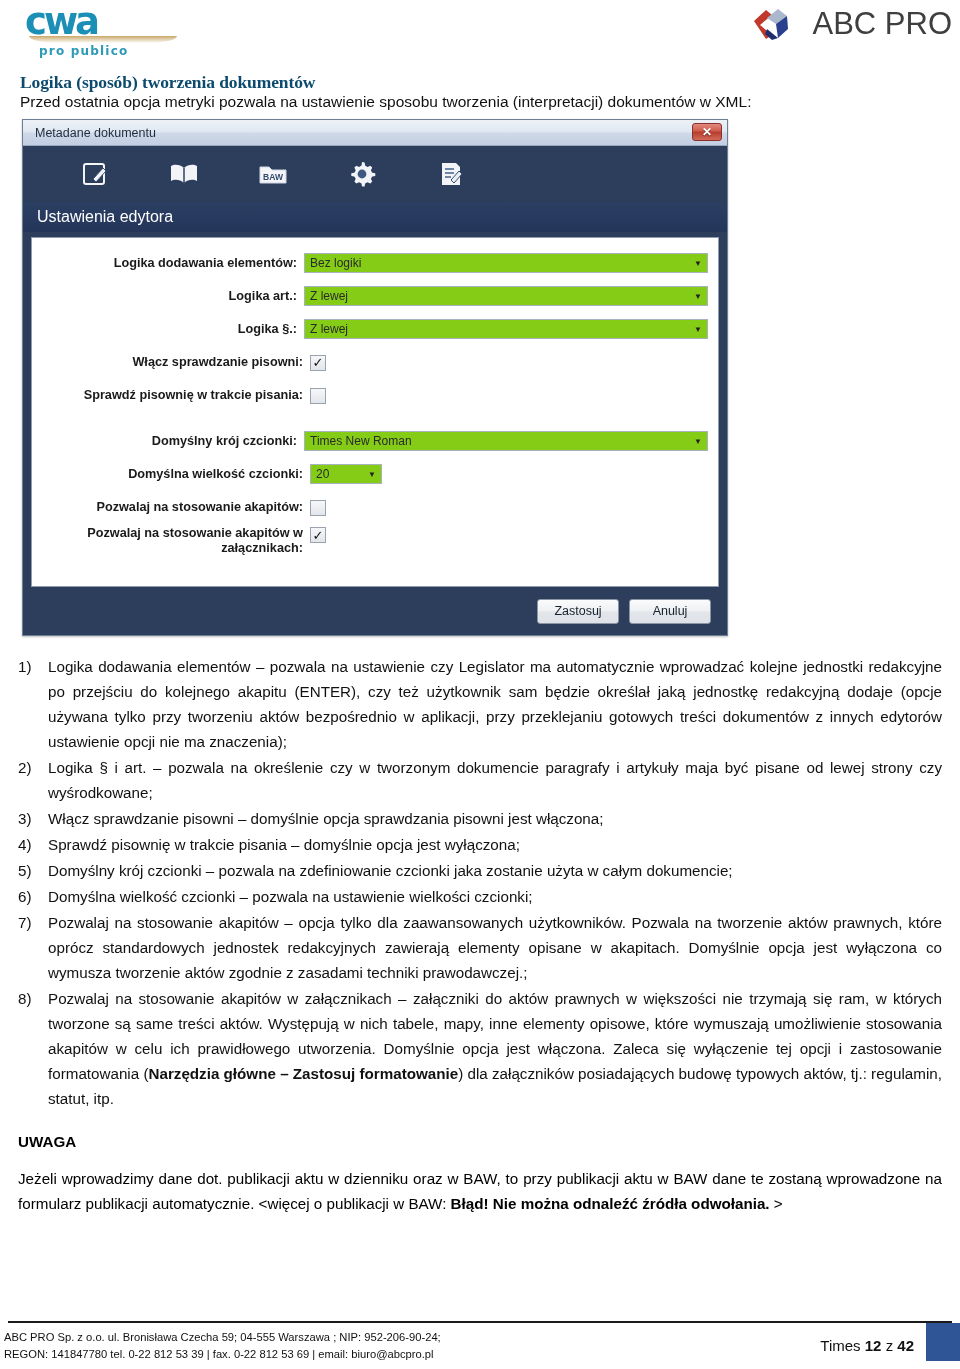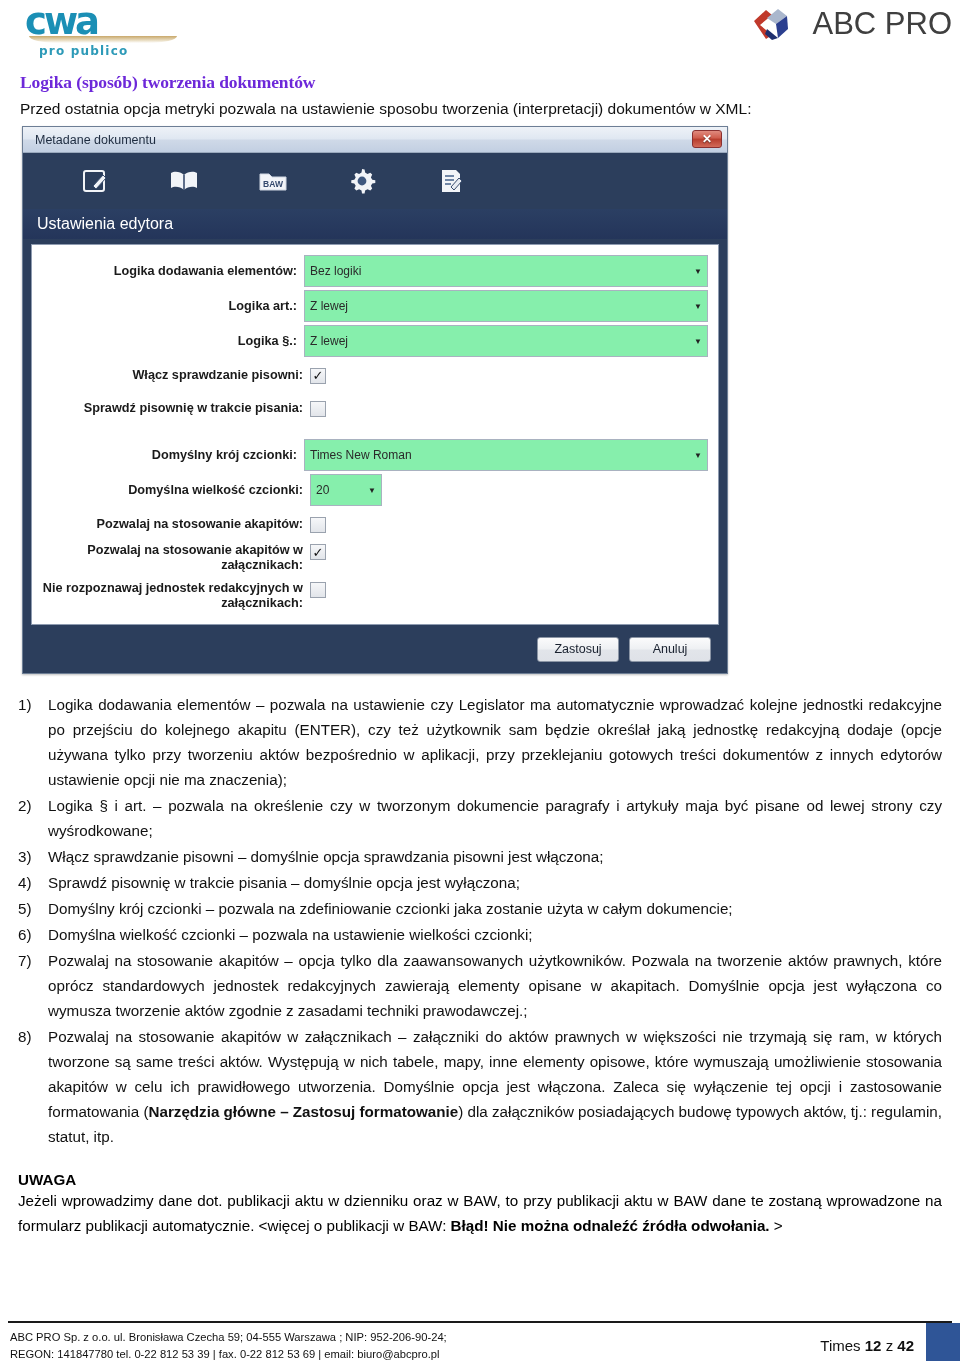--- a/index.html
+++ b/index.html
@@ -72,27 +72,27 @@
     color: #3f3f3f;
     letter-spacing: 0px;
   }
 
   
   .title-block { padding: 8px 20px 0 20px; }
   h1.doc-title {
     font-family: "Liberation Serif", serif;
     font-size: 17.5px;
     font-weight: bold;
-    color: #6d28d9;
+    color: #0c4a6e;
     letter-spacing: -0.1px;
   }
   p.doc-sub {
     font-family: "Liberation Sans", sans-serif;
     font-size: 15.5px;
-    margin-top: 7px;
+    margin-top: 0;
     color: #111;
   }
 
   
   .dialog-wrap { padding: 8px 0 0 22px; }
   .dialog {
     width: 706px;
     border: 1px solid #6d7e95;
     background: #2c3e5c;
     box-shadow: 0 1px 2px rgba(0,0,0,.25);
@@ -168,22 +168,22 @@
     text-align: right;
     padding-right: 7px;
     font-size: 12.7px;
     font-weight: bold;
     color: #1a1a1a;
     font-family: "Liberation Sans", sans-serif;
     line-height: 15px;
   }
   .ctl { flex: 1; display: flex; align-items: center; }
   .combo {
-    height: 32px;
-    background: #86efac;
+    height: 20px;
+    background: #84cc16;
     border: 1px solid #a9b2c0;
     display: flex;
     align-items: center;
     justify-content: space-between;
     padding: 0 2px 0 5px;
     font-size: 12px;
     color: #2a2a2a;
     font-family: "Liberation Sans", sans-serif;
     cursor: pointer;
   }
@@ -236,20 +236,21 @@
   .num { width: 30px; flex-shrink: 0; }
   .txt { flex: 1; text-align: justify; }
   .txt.nojust { text-align: left; }
 
   .uwaga-head {
     margin-top: 22px;
     font-size: 15.2px;
     font-weight: bold;
   }
   .uwaga-body {
+    margin-top: 16px;
     font-size: 15.2px;
     line-height: 25px;
     text-align: justify;
   }
 
   
   .footer {
     position: absolute;
     left: 0; bottom: 0;
     width: 960px;
@@ -257,21 +258,21 @@
   }
   .footer-rule {
     height: 2px;
     background: #1a1a1a;
     margin: 0 8px 6px 8px;
   }
   .footer-inner {
     display: flex;
     align-items: flex-start;
     justify-content: space-between;
-    padding: 0 0 0 10px;
+    padding: 0 0 0 4px;
   }
   .foot-left { font-size: 11.2px; line-height: 17px; color: #111; }
   .foot-right {
     display: flex; align-items: center; gap: 12px;
     padding-right: 0;
   }
   .page-num { font-size: 15px; color: #111; white-space: nowrap; }
   .page-num b { font-weight: bold; }
   .blue-block {
     width: 34px; height: 38px;
@@ -424,26 +425,20 @@
           </div>
         </div>
 
         <div class="row tall" style="margin-top:4px">
           <div class="lbl">Pozwalaj na stosowanie akapitów w załącznikach:</div>
           <div class="ctl">
             <div class="chk">✓</div>
           </div>
         </div>
 
-        <div class="row tall" style="margin-top:8px">
-          <div class="lbl">Nie rozpoznawaj jednostek redakcyjnych w załącznikach:</div>
-          <div class="ctl">
-            <div class="chk"></div>
-          </div>
-        </div>
 
       </div>
 
       <div class="btnbar">
         <div class="dlg-btn">Zastosuj</div>
         <div class="dlg-btn">Anuluj</div>
       </div>
 
     </div>
   </div>

